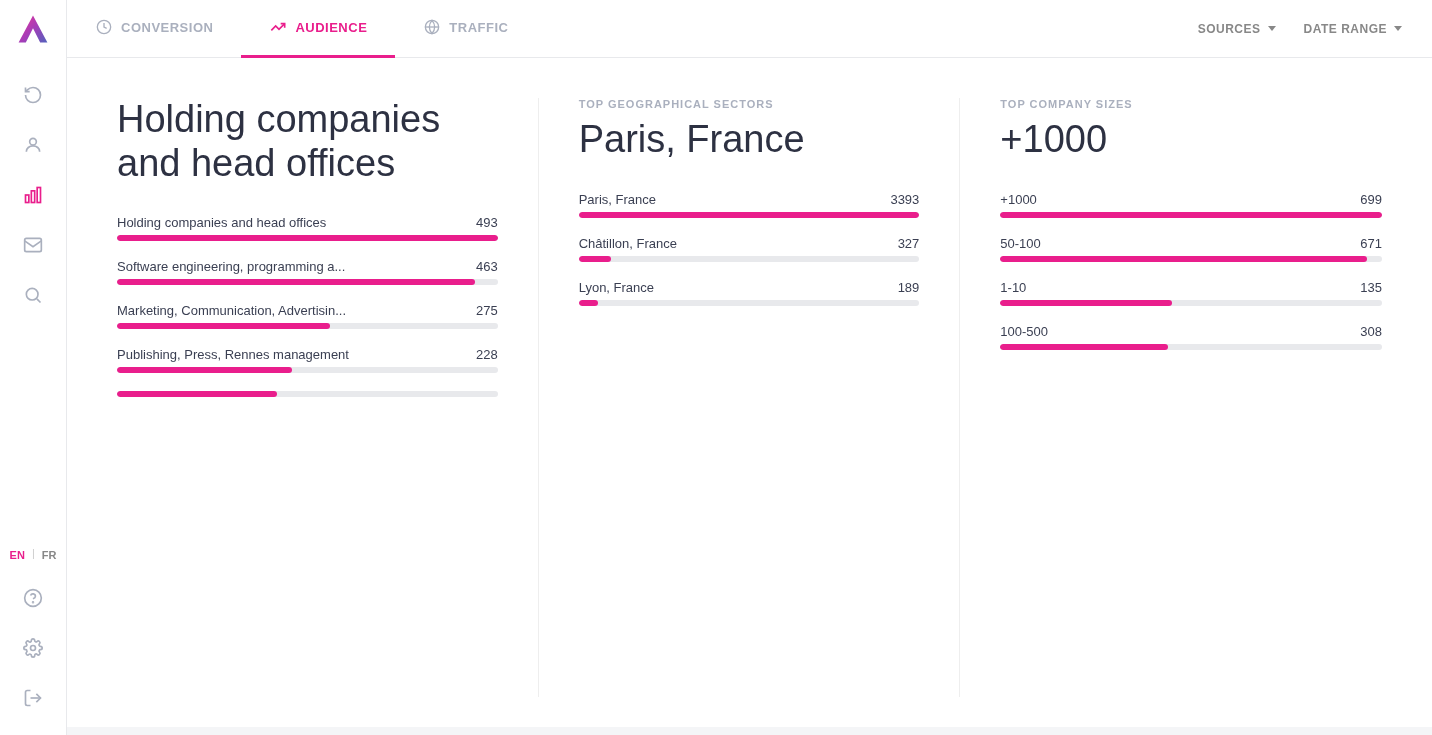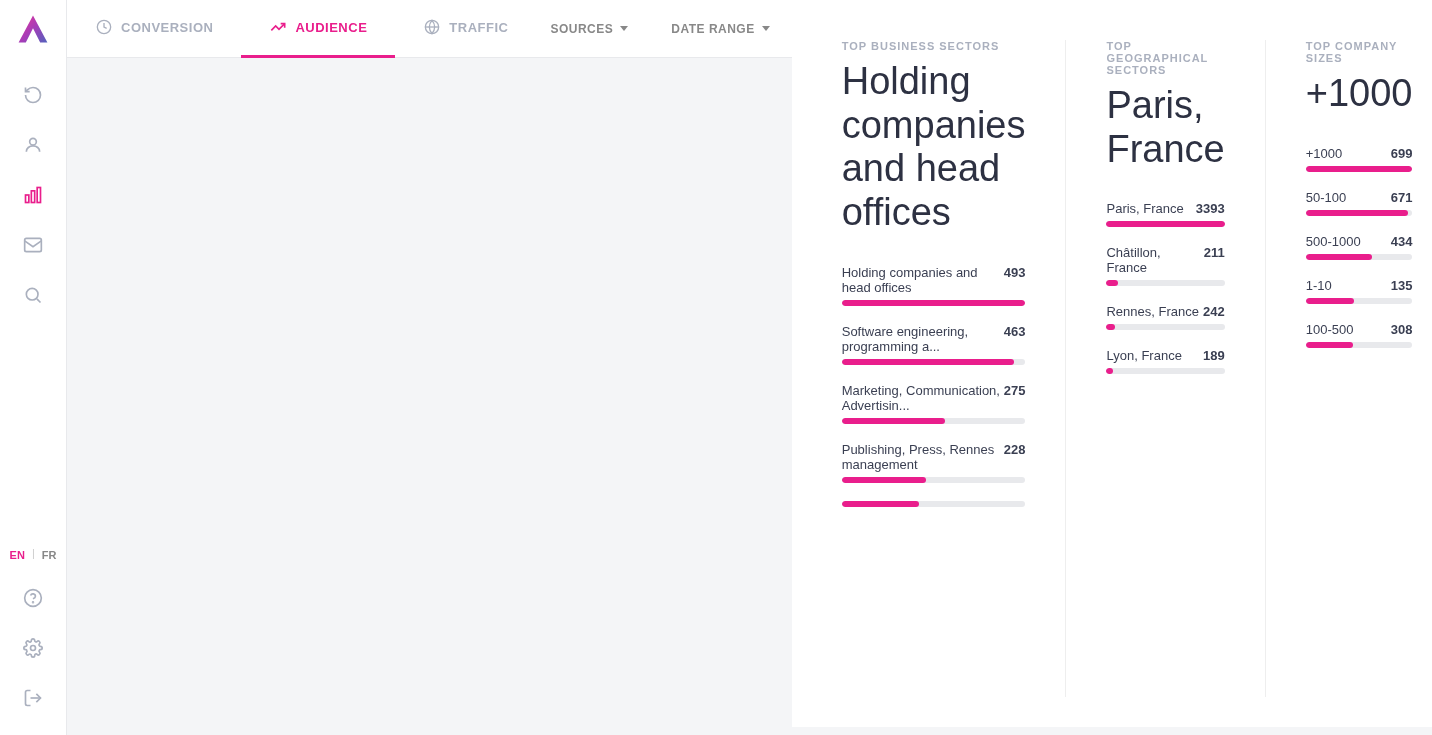--- a/index.html
+++ b/index.html
@@ -41,20 +41,21 @@
       color: #888;
       cursor: pointer;
       padding: 2px 3px;
     }
     .lang-btn.active { color: #e91e8c; }
 
     
     .main {
       flex: 1;
       display: flex;
+      flex-direction: column;
       height: 727px;
     }
 
     
     .topnav {
       display: flex;
       align-items: center;
       background: #fff;
       border-bottom: 1px solid #e8e9ec;
       height: 58px;
@@ -83,22 +84,22 @@
       width: 18px;
       height: 18px;
       display: flex;
       align-items: center;
       justify-content: center;
     }
     .nav-right {
       margin-left: auto;
       display: flex;
       align-items: center;
-      gap: 15px;
-      padding-right: 8px;
+      gap: 0;
+      padding-right: 16px;
     }
     .nav-right-btn {
       font-size: 12px;
       font-weight: 600;
       color: #888;
       letter-spacing: 0.5px;
       cursor: pointer;
       padding: 6px 14px;
       display: flex;
       align-items: center;
@@ -156,21 +157,21 @@
       margin-bottom: 5px;
     }
     .bar-label {
       font-size: 13px;
       color: #3a3f52;
       font-weight: 400;
     }
     .bar-value {
       font-size: 13px;
       color: #3a3f52;
-      font-weight: 700;
+      font-weight: 400;
     }
     .bar-track {
       height: 6px;
       background: #e8e9ec;
       border-radius: 3px;
       overflow: hidden;
     }
     .bar-fill {
       height: 100%;
       background: #e91e8c;
@@ -315,21 +316,20 @@
       <div class="nav-right-btn">
         <span>DATE RANGE</span>
         <span class="chevron"></span>
       </div>
     </div>
   </nav>
 
   <div class="content">
 
     <div class="section">
-      <div class="section-label">TOP BUSINESS SECTORS</div>
       <div class="section-hero">Holding companies and head offices</div>
 
       <div class="bar-row">
         <div class="bar-row-header">
           <span class="bar-label">Holding companies and head offices</span>
           <span class="bar-value">493</span>
         </div>
         <div class="bar-track">
           <div class="bar-fill" style="width:100%"></div>
         </div>
@@ -377,33 +377,24 @@
           <span class="bar-label">Paris, France</span>
           <span class="bar-value">3393</span>
         </div>
         <div class="bar-track">
           <div class="bar-fill" style="width:100%"></div>
         </div>
       </div>
       <div class="bar-row">
         <div class="bar-row-header">
           <span class="bar-label">Châtillon, France</span>
-          <span class="bar-value">211</span>
+          <span class="bar-value">327</span>
         </div>
         <div class="bar-track">
           <div class="bar-fill" style="width:9.6%"></div>
-        </div>
-      </div>
-      <div class="bar-row">
-        <div class="bar-row-header">
-          <span class="bar-label">Rennes, France</span>
-          <span class="bar-value">242</span>
-        </div>
-        <div class="bar-track">
-          <div class="bar-fill" style="width:7.1%"></div>
         </div>
       </div>
       <div class="bar-row">
         <div class="bar-row-header">
           <span class="bar-label">Lyon, France</span>
           <span class="bar-value">189</span>
         </div>
         <div class="bar-track">
           <div class="bar-fill" style="width:5.6%"></div>
         </div>
@@ -427,29 +418,20 @@
         <div class="bar-row-header">
           <span class="bar-label">50-100</span>
           <span class="bar-value">671</span>
         </div>
         <div class="bar-track">
           <div class="bar-fill" style="width:96%"></div>
         </div>
       </div>
       <div class="bar-row">
         <div class="bar-row-header">
-          <span class="bar-label">500-1000</span>
-          <span class="bar-value">434</span>
-        </div>
-        <div class="bar-track">
-          <div class="bar-fill" style="width:62%"></div>
-        </div>
-      </div>
-      <div class="bar-row">
-        <div class="bar-row-header">
           <span class="bar-label">1-10</span>
           <span class="bar-value">135</span>
         </div>
         <div class="bar-track">
           <div class="bar-fill" style="width:45%"></div>
         </div>
       </div>
       <div class="bar-row">
         <div class="bar-row-header">
           <span class="bar-label">100-500</span>

